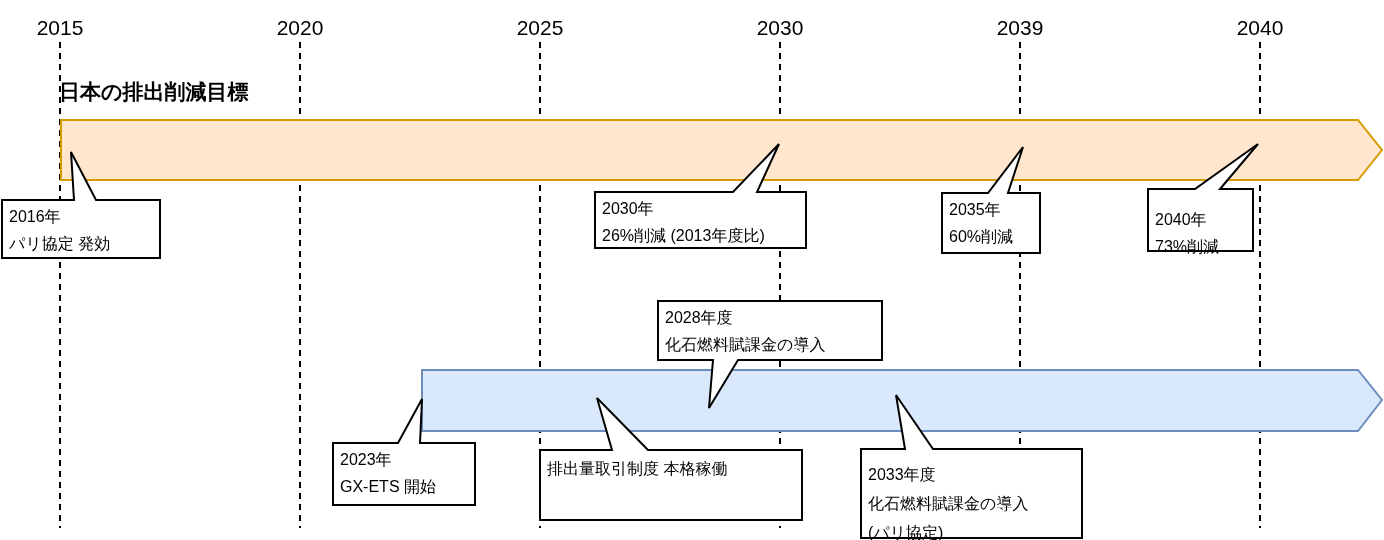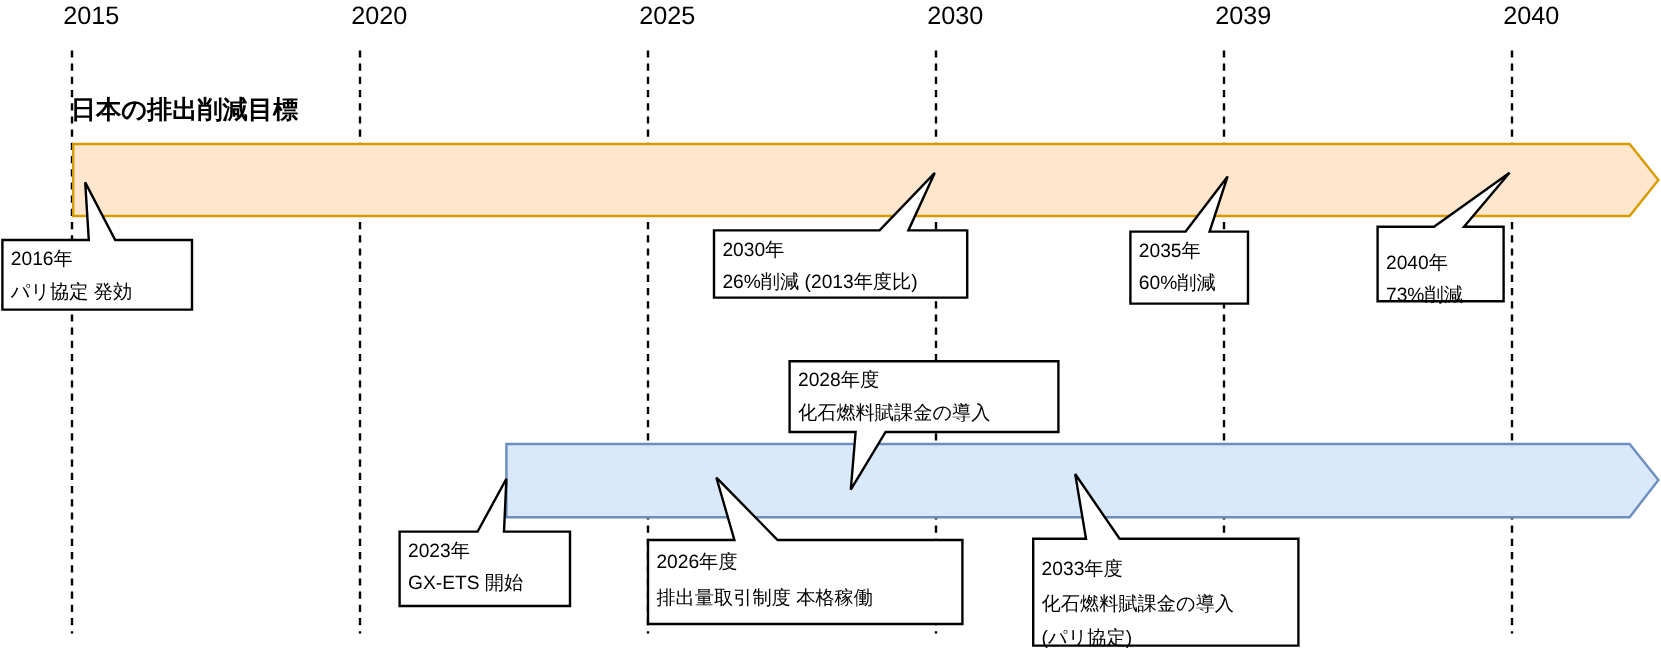--- a/index.html
+++ b/index.html
@@ -8,26 +8,25 @@
     width: 1384px;
     height: 540px;
     background: #ffffff;
     overflow: hidden;
     font-family: "Liberation Sans", "DejaVu Sans", sans-serif;
     color: #000;
   }
   #diagram-svg { position: absolute; left: 0; top: 0; }
   .year-label {
     position: absolute;
-    top: 2px;
+    top: 16px;
     transform: translateX(-50%);
     font-size: 21px;
     line-height: 24px;
     white-space: nowrap;
-    margin-left: 16px;
   }
   .section-label {
     position: absolute;
     font-size: 21px;
     font-weight: bold;
     line-height: 24px;
     white-space: nowrap;
   }
   .callout-text {
     position: absolute;
@@ -100,21 +99,20 @@
     <div>2040年</div>
     <div>73%削減</div>
   </div>
 
   <div class="callout-text" style="left:333px; top:443px; width:142px; height:62px">
     <div>2023年</div>
     <div>GX-ETS 開始</div>
   </div>
 
   <div class="callout-text tall" style="left:540px; top:450px; width:262px; height:70px">
-    <div>2026年度</div>
     <div>排出量取引制度 本格稼働</div>
   </div>
 
   <div class="callout-text" style="left:658px; top:301px; width:224px; height:59px">
     <div>2028年度</div>
     <div>化石燃料賦課金の導入</div>
   </div>
 
   <div class="callout-text three" style="left:861px; top:449px; width:221px; height:89px">
     <div>2033年度</div>

